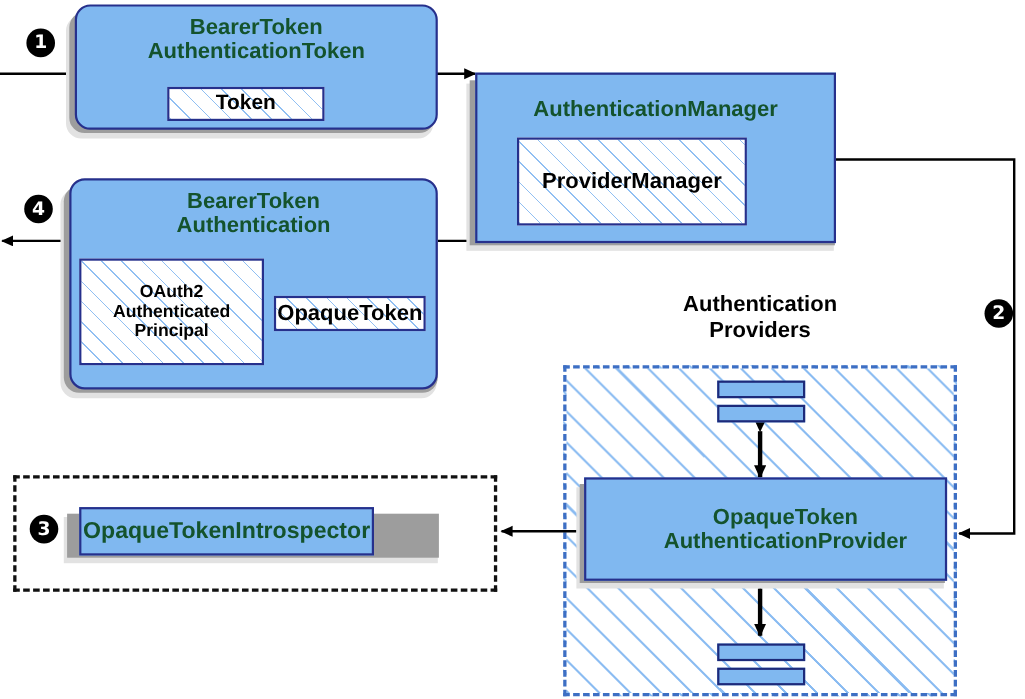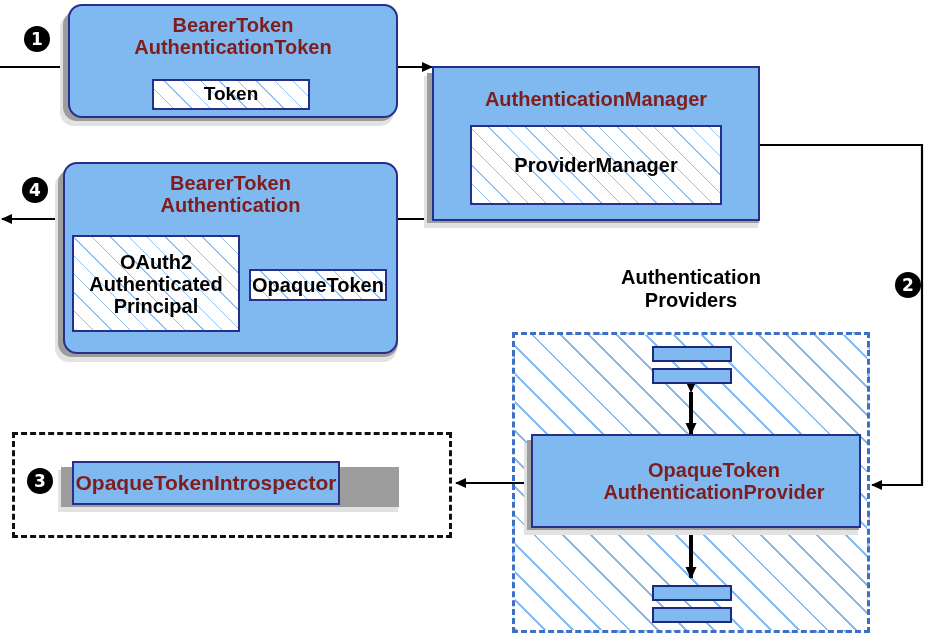--- a/index.html
+++ b/index.html
@@ -27,21 +27,21 @@
     pointer-events: none;
   }
   svg.layer.connectors { z-index: 5; }
 
   
   .node {
     position: absolute;
     box-sizing: border-box;
     background: #80b8f0;
     border: 2px solid #26308c;
-    color: #7f1d1d;
+    color: #14532d;
     font-weight: bold;
     text-align: center;
     z-index: 10;
   }
   .node.rounded { border-radius: 14px; }
   .node .title {
     display: block;
     white-space: pre-line;
     line-height: 1.12;
   }
@@ -179,36 +179,36 @@
 
     <line x1="691" y1="535" x2="691" y2="578" stroke="#000000" stroke-width="4" marker-start="url(#arrowUD)" marker-end="url(#arrowUD)"></line>
   </svg>
 
   <div class="shadow s2 rounded" style="left:60px; top:14px; width:334px; height:112px;"></div>
   <div class="shadow rounded" style="left:63px; top:11px; width:332px; height:110px;"></div>
   <div class="node rounded" style="left:68px; top:4px; width:330px; height:114px; padding-top:8px; font-size:20px;">
     <span class="title">BearerToken
 AuthenticationToken</span>
   </div>
-  <div class="inner" style="left:152px; top:79px; width:158px; height:31px; font-size:19px;">Token</div>
+  <div class="inner" style="left:152px; top:79px; width:143px; height:31px; font-size:19px;">Token</div>
 
   <div class="shadow s2" style="left:424px; top:76px; width:334px; height:152px;"></div>
   <div class="shadow" style="left:427px; top:73px; width:332px; height:150px;"></div>
   <div class="node" style="left:432px; top:66px; width:328px; height:155px; padding-top:20px; font-size:20px;">
     <span class="title">AuthenticationManager</span>
   </div>
-  <div class="inner" style="left:470px; top:125px; width:252px; height:80px; font-size:20px;">ProviderManager</div>
+  <div class="inner" style="left:470px; top:125px; width:209px; height:80px; font-size:20px;">ProviderManager</div>
 
   <div class="shadow s2 rounded" style="left:55px; top:172px; width:342px; height:190px;"></div>
   <div class="shadow rounded" style="left:58px; top:169px; width:340px; height:188px;"></div>
   <div class="node rounded" style="left:63px; top:162px; width:335px; height:192px; padding-top:8px; font-size:20px;">
     <span class="title">BearerToken
 Authentication</span>
   </div>
-  <div class="inner" style="left:72px; top:235px; width:168px; height:97px; font-size:20px;">OAuth2
+  <div class="inner" style="left:72px; top:235px; width:168px; height:97px; font-size:16px;">OAuth2
 Authenticated
 Principal</div>
   <div class="inner" style="left:249px; top:269px; width:138px; height:32px; font-size:20px; z-index:13;">OpaqueToken</div>
 
   <div class="stub" style="left:652px; top:346px; width:80px; height:16px;"></div>
   <div class="stub" style="left:652px; top:368px; width:80px; height:16px;"></div>
 
   <div class="shadow s2" style="left:524px; top:443px; width:334px; height:92px;"></div>
   <div class="shadow" style="left:527px; top:440px; width:332px; height:90px;"></div>
   <div class="node" style="left:531px; top:434px; width:330px; height:94px; display:flex; align-items:center; justify-content:center; font-size:20px;padding-left:36px;">

